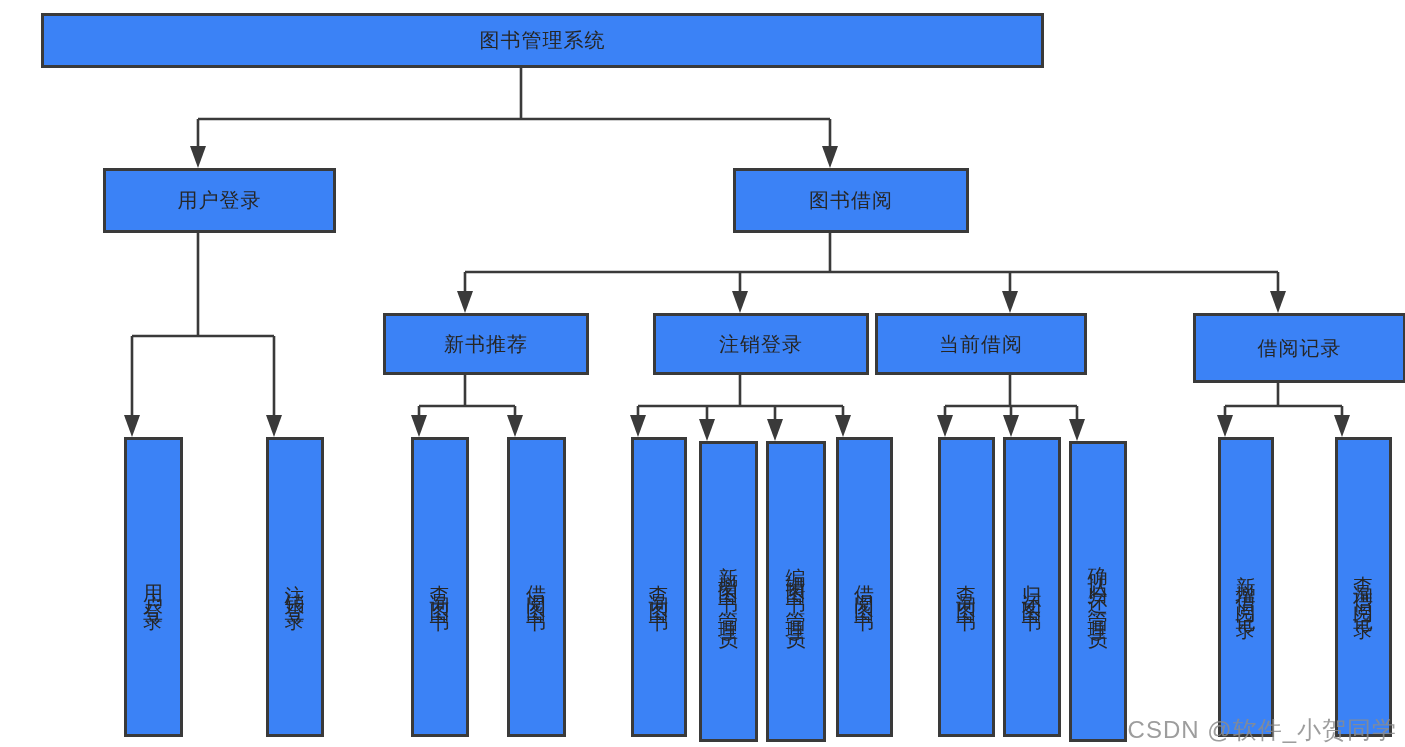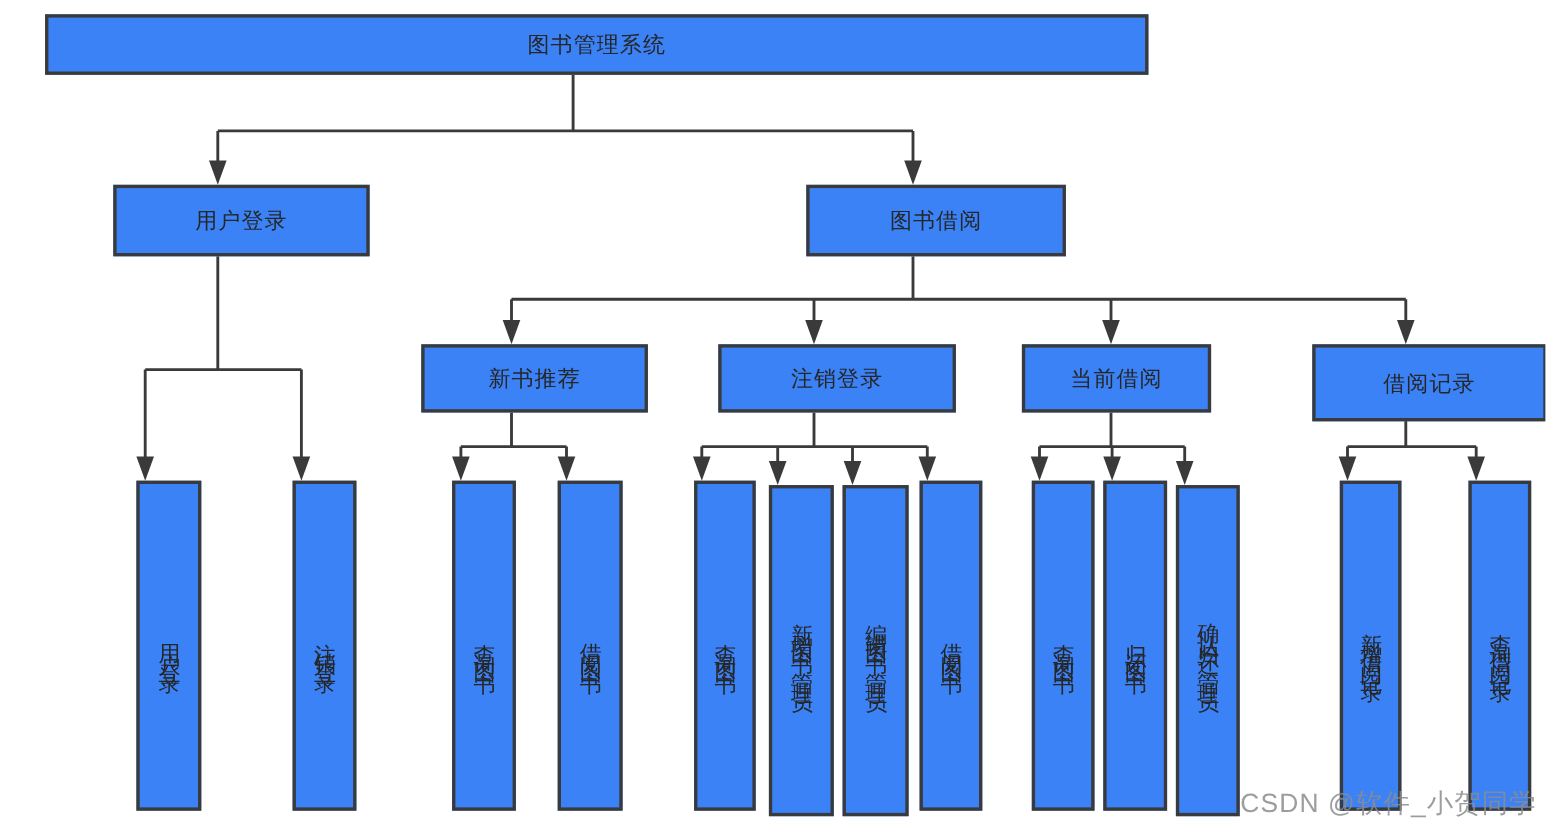--- a/index.html
+++ b/index.html
@@ -41,21 +41,21 @@
     letter-spacing: 9px;
     line-height: 1;
     padding: 4px 0;
   }
   
   .n-root          { left: 20px;   top: 13px;  width: 1003px; height: 55px; }
   .n-user-login    { left: 82px;   top: 168px; width: 233px;  height: 65px; }
   .n-book-mgmt     { left: 712px;  top: 168px; width: 236px;  height: 65px; }
   .n-new-book      { left: 362px;  top: 313px; width: 206px;  height: 62px; text-align: center; }
   .n-book-borrow   { left: 632px;  top: 313px; width: 216px;  height: 62px; }
-  .n-cur-borrow    { left: 908px;  top: 313px; width: 172px;  height: 62px; }
+  .n-cur-borrow    { left: 854px;  top: 313px; width: 212px;  height: 62px; }
   .n-borrow-record { left: 1172px; top: 313px; width: 213px;  height: 70px; }
   
   .l-g1a { left: 103px;  top: 437px; width: 59px; height: 300px; }
   .l-g1b { left: 245px;  top: 437px; width: 58px; height: 300px; }
   .l-g2a { left: 390px;  top: 437px; width: 58px; height: 300px; }
   .l-g2b { left: 486px;  top: 437px; width: 59px; height: 300px; }
   .l-g3a { left: 610px;  top: 437px; width: 56px; height: 300px; }
   .l-g3b { left: 678px;  top: 441px; width: 59px; height: 301px; }
   .l-g3c { left: 745px;  top: 441px; width: 60px; height: 301px; }
   .l-g3d { left: 815px;  top: 437px; width: 57px; height: 300px; }

